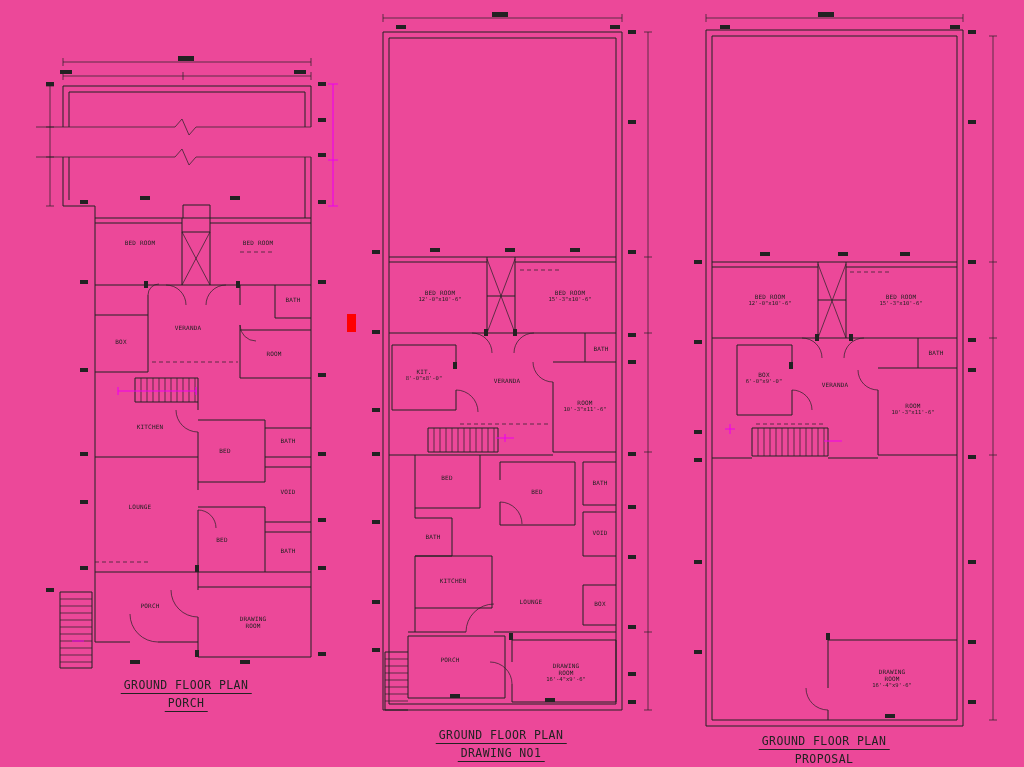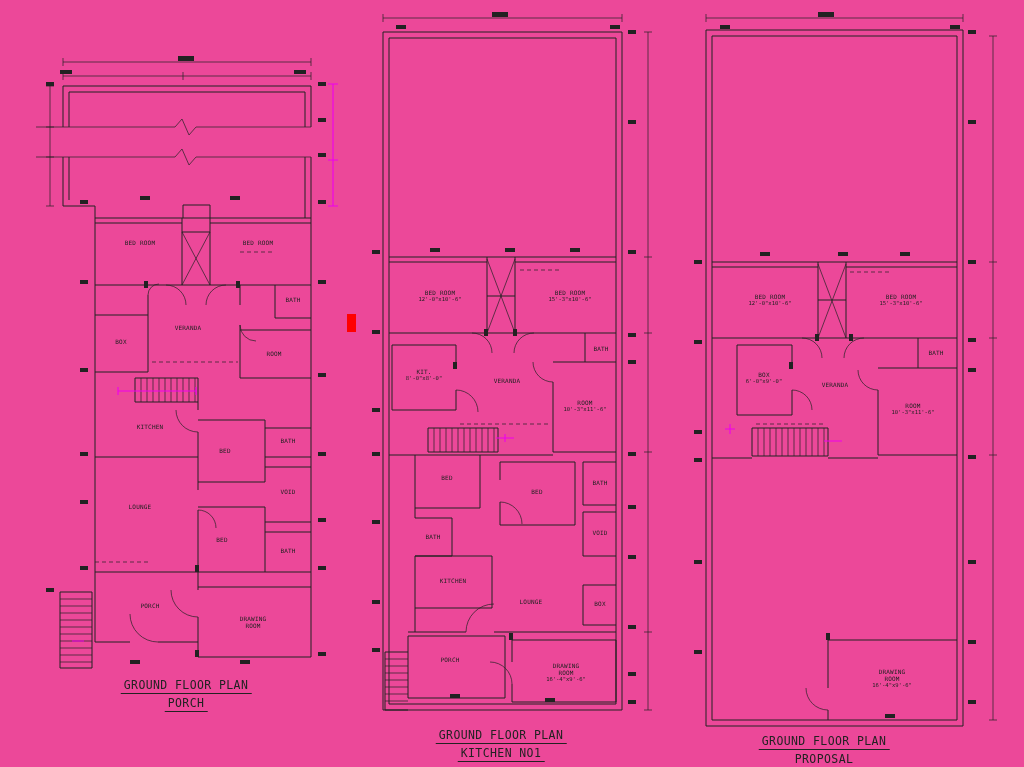--- a/index.html
+++ b/index.html
@@ -334,20 +334,20 @@
         <div class="dims">16'-4"x9'-6"</div>
       </div>
     </div>
 
   <div class="plan-title" style="left:186px;top:678px;">
     <div class="plan-title-line">GROUND FLOOR PLAN</div>
     <div class="plan-title-line">PORCH</div>
   </div>
   <div class="plan-title" style="left:501px;top:728px;">
     <div class="plan-title-line">GROUND FLOOR PLAN</div>
-    <div class="plan-title-line">KITCHEN NO1</div>
+    <div class="plan-title-line">DRAWING NO1</div>
   </div>
   <div class="plan-title" style="left:824px;top:734px;">
     <div class="plan-title-line">GROUND FLOOR PLAN</div>
     <div class="plan-title-line">PROPOSAL</div>
   </div>
 
 </div>
 
 </body></html>

